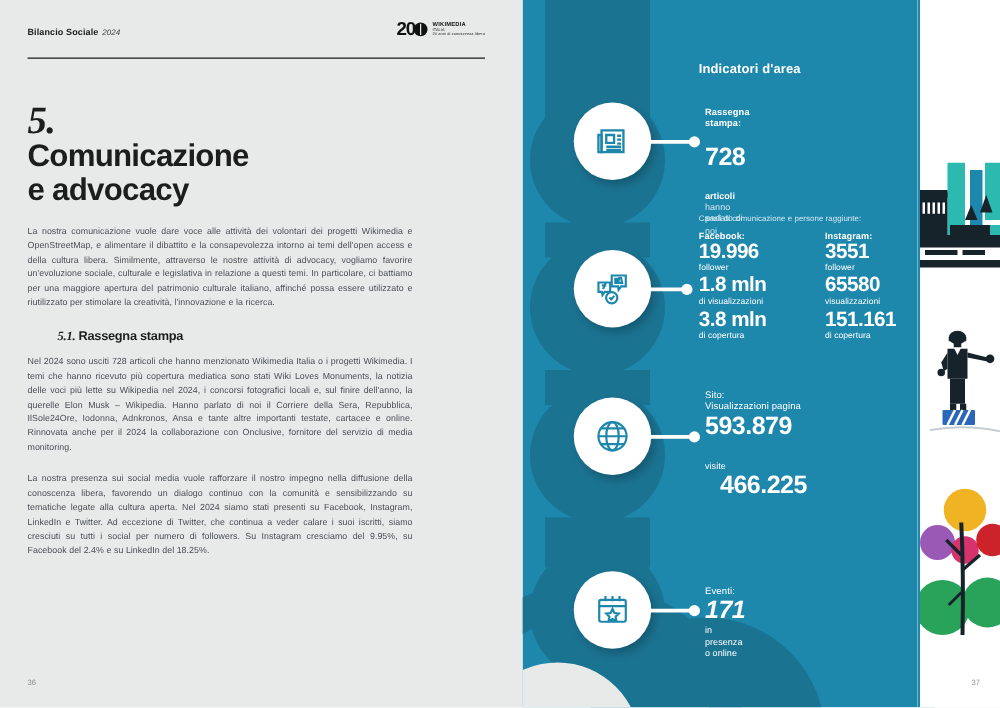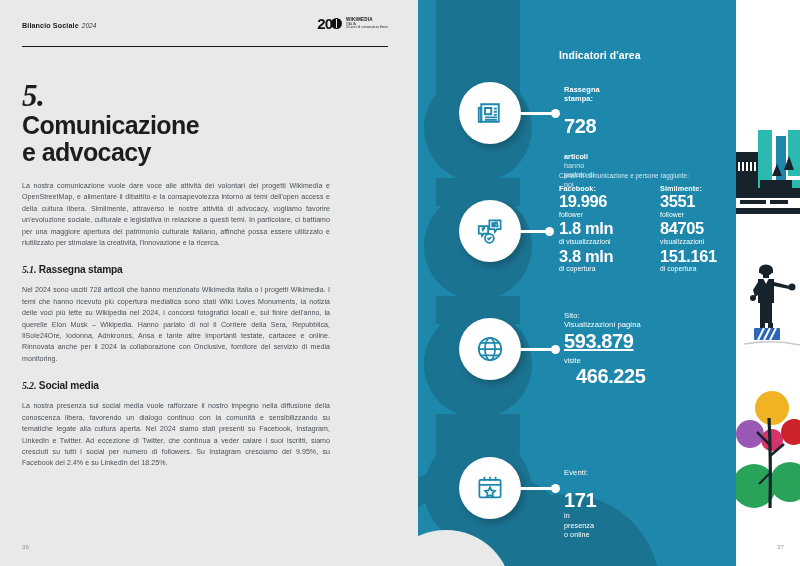--- a/index.html
+++ b/index.html
@@ -117,20 +117,21 @@
     text-align: justify;
     margin-top: 14px;
     letter-spacing: 0.05px;
   }
   .sec-head {
     margin-top: 16px;
     font-size: 10.2px;
     font-weight: bold;
     color: #1d1d1d;
     letter-spacing: -0.2px;
+    margin-left: 24px;
   }
   .sec-head .sec-num {
     font-family: "Liberation Serif", serif;
     font-style: italic;
     font-weight: bold;
     font-size: 10px;
   }
   .sec-head + .body-p { margin-top: 9px; }
   #lp-pagenum {
     position: absolute;
@@ -339,24 +340,20 @@
 e advocacy</div>
 
       <p class="body-p">La nostra comunicazione vuole dare voce alle attività dei volontari dei progetti Wikimedia e OpenStreetMap, e alimentare il dibattito e la consapevolezza intorno ai temi dell'open access e della cultura libera. Similmente, attraverso le nostre attività di advocacy, vogliamo favorire un'evoluzione sociale, culturale e legislativa in relazione a questi temi. In particolare, ci battiamo per una maggiore apertura del patrimonio culturale italiano, affinché possa essere utilizzato e riutilizzato per stimolare la creatività, l'innovazione e la ricerca.</p>
 
       <div class="sec-head">
         <span class="sec-num">5.1.</span>
         <span>Rassegna stampa</span>
       </div>
       <p class="body-p">Nel 2024 sono usciti 728 articoli che hanno menzionato Wikimedia Italia o i progetti Wikimedia. I temi che hanno ricevuto più copertura mediatica sono stati Wiki Loves Monuments, la notizia delle voci più lette su Wikipedia nel 2024, i concorsi fotografici locali e, sul finire dell'anno, la querelle Elon Musk – Wikipedia. Hanno parlato di noi il Corriere della Sera, Repubblica, IlSole24Ore, Iodonna, Adnkronos, Ansa e tante altre importanti testate, cartacee e online. Rinnovata anche per il 2024 la collaborazione con Onclusive, fornitore del servizio di media monitoring.</p>
 
-      <div class="sec-head">
-        <span class="sec-num">5.2.</span>
-        <span>Social media</span>
-      </div>
       <p class="body-p">La nostra presenza sui social media vuole rafforzare il nostro impegno nella diffusione della conoscenza libera, favorendo un dialogo continuo con la comunità e sensibilizzando su tematiche legate alla cultura aperta. Nel 2024 siamo stati presenti su Facebook, Instagram, LinkedIn e Twitter. Ad eccezione di Twitter, che continua a veder calare i suoi iscritti, siamo cresciuti su tutti i social per numero di followers. Su Instagram cresciamo del 9.95%, su Facebook del 2.4% e su LinkedIn del 18.25%.</p>
     </div>
 
     <div id="lp-pagenum">36</div>
   </div>
 
   <div id="right-page">
 
     <div id="rp-blue">
 
@@ -420,24 +417,24 @@
           <div class="sc-head">Facebook:</div>
           <div class="sc-num">19.996</div>
           <div class="sc-cap">follower</div>
           <div class="sc-num">1.8 mln</div>
           <div class="sc-cap">di visualizzazioni</div>
           <div class="sc-num">3.8 mln</div>
           <div class="sc-cap">di copertura</div>
         </div>
 
         <div class="social-col">
-          <div class="sc-head">Similmente:</div>
+          <div class="sc-head">Instagram:</div>
           <div class="sc-num">3551</div>
           <div class="sc-cap">follower</div>
-          <div class="sc-num">84705</div>
+          <div class="sc-num">65580</div>
           <div class="sc-cap">visualizzazioni</div>
           <div class="sc-num">151.161</div>
           <div class="sc-cap">di copertura</div>
         </div>
 
       </div>
     </div>
 
     <div class="indicator" style="left:0; top:0;">
       <div class="ind-circle" style="left:41px; top:318px;">
@@ -445,40 +442,40 @@
           <circle cx="12" cy="12" r="9"></circle>
           <ellipse cx="12" cy="12" rx="4" ry="9"></ellipse>
           <path d="M3 12h18M4.6 7h14.8M4.6 17h14.8"></path>
         </svg>
       </div>
       <div class="connector" style="left:100px; top:348px; width:36px;"></div>
       <div class="conn-dot" style="left:133px; top:345px;"></div>
       <div class="ind-text" style="left:146px; top:311px;">
         <div class="ind-label" style="white-space:pre-line; font-weight:normal; font-size:7.6px;">Sito:
 Visualizzazioni pagina</div>
-        <div class="ind-big" style="margin-top:1px;text-decoration:underline;">593.879</div>
-        <div class="ind-sub" style="margin-top:4px;">visite</div>
+        <div class="ind-big" style="margin-top:1px;">593.879</div>
+        <div class="ind-sub" style="margin-top:16px;">visite</div>
         <div class="ind-big" style="margin-top:1px; margin-left:12px;">466.225</div>
       </div>
     </div>
 
     <div class="indicator" style="left:0; top:0;">
       <div class="ind-circle" style="left:41px; top:457px;">
         <svg width="30" height="30" viewBox="0 0 24 24" fill="none" stroke="#1d87ac" stroke-width="1.4">
           <rect x="3.5" y="5.5" width="17" height="14" rx="1.2"></rect>
           <path d="M3.5 9.5h17"></path>
           <path d="M7.5 3v3.4M12 3v3.4M16.5 3v3.4"></path>
           <path d="M12 11.4l1.25 2.5 2.75.4-2 1.95.47 2.75L12 17.7l-2.47 1.3.47-2.75-2-1.95 2.75-.4z"></path>
         </svg>
       </div>
       <div class="connector" style="left:100px; top:487px; width:36px;"></div>
       <div class="conn-dot" style="left:133px; top:484px;"></div>
       <div class="ind-text" style="left:146px; top:468px;">
         <div class="ind-label" style="font-weight:normal; font-size:7.6px;">Eventi:</div>
-        <div class="ind-big" style="margin-top:13px;">171</div>
+        <div class="ind-big" style="margin-top:1px;font-style:italic;">171</div>
         <div class="ind-sub">in presenza o online</div>
       </div>
     </div>
 
     <div id="illus">
       <div id="illus-rule"></div>
 
       <svg class="il" style="left:2px; top:130px;" width="64" height="130" viewBox="0 0 64 130">
         <rect x="22" y="0" width="14" height="58" fill="#2bb9b0"></rect>
         <rect x="40" y="6" width="10" height="52" fill="#1d87ac"></rect>

